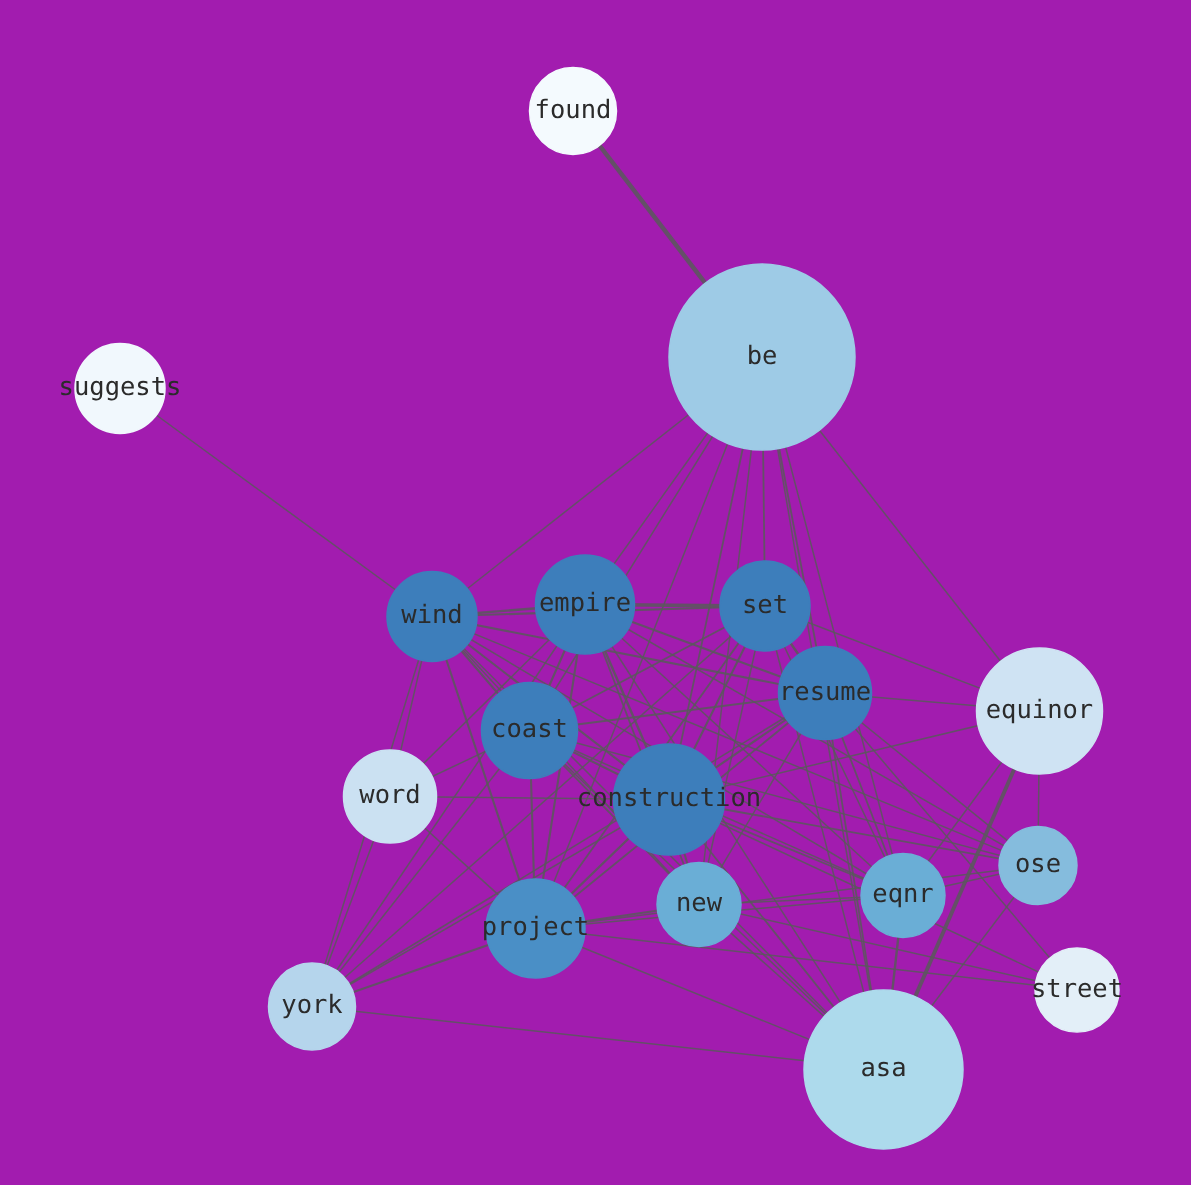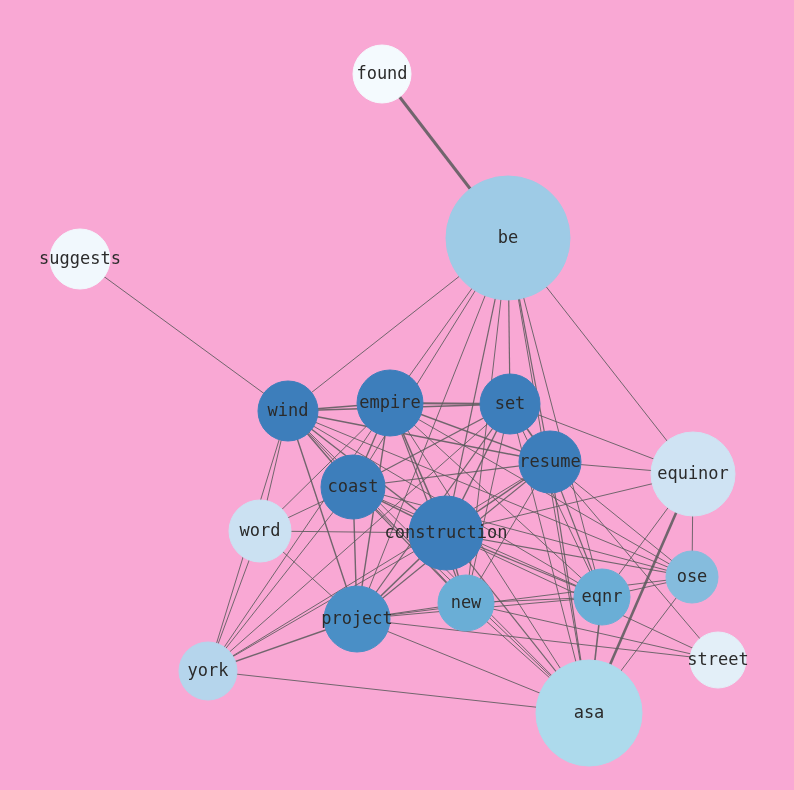--- a/index.html
+++ b/index.html
@@ -10,21 +10,21 @@
   body {
     width: 794px;
     height: 790px;
     font-family: "DejaVu Sans Mono", monospace;
     overflow: hidden;
   }
   #graph-root {
     position: relative;
     width: 794px;
     height: 790px;
-    background: #f9a8d4;
+    background: #a21caf;
   }
   svg#network-svg {
     display: block;
     width: 794px;
     height: 790px;
   }
   .edge-line {
     stroke: #59595a;
     fill: none;
   }

